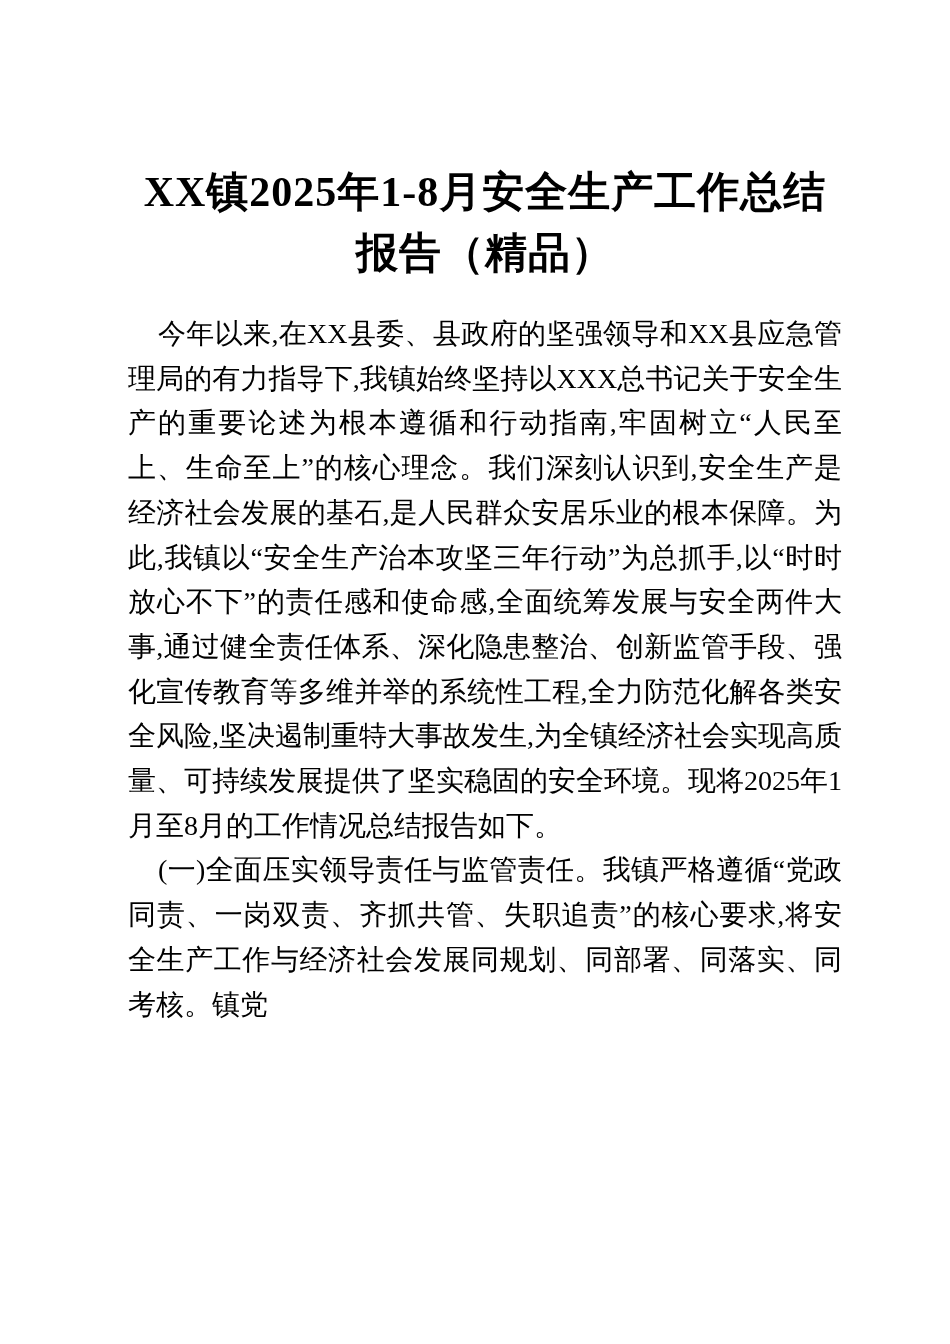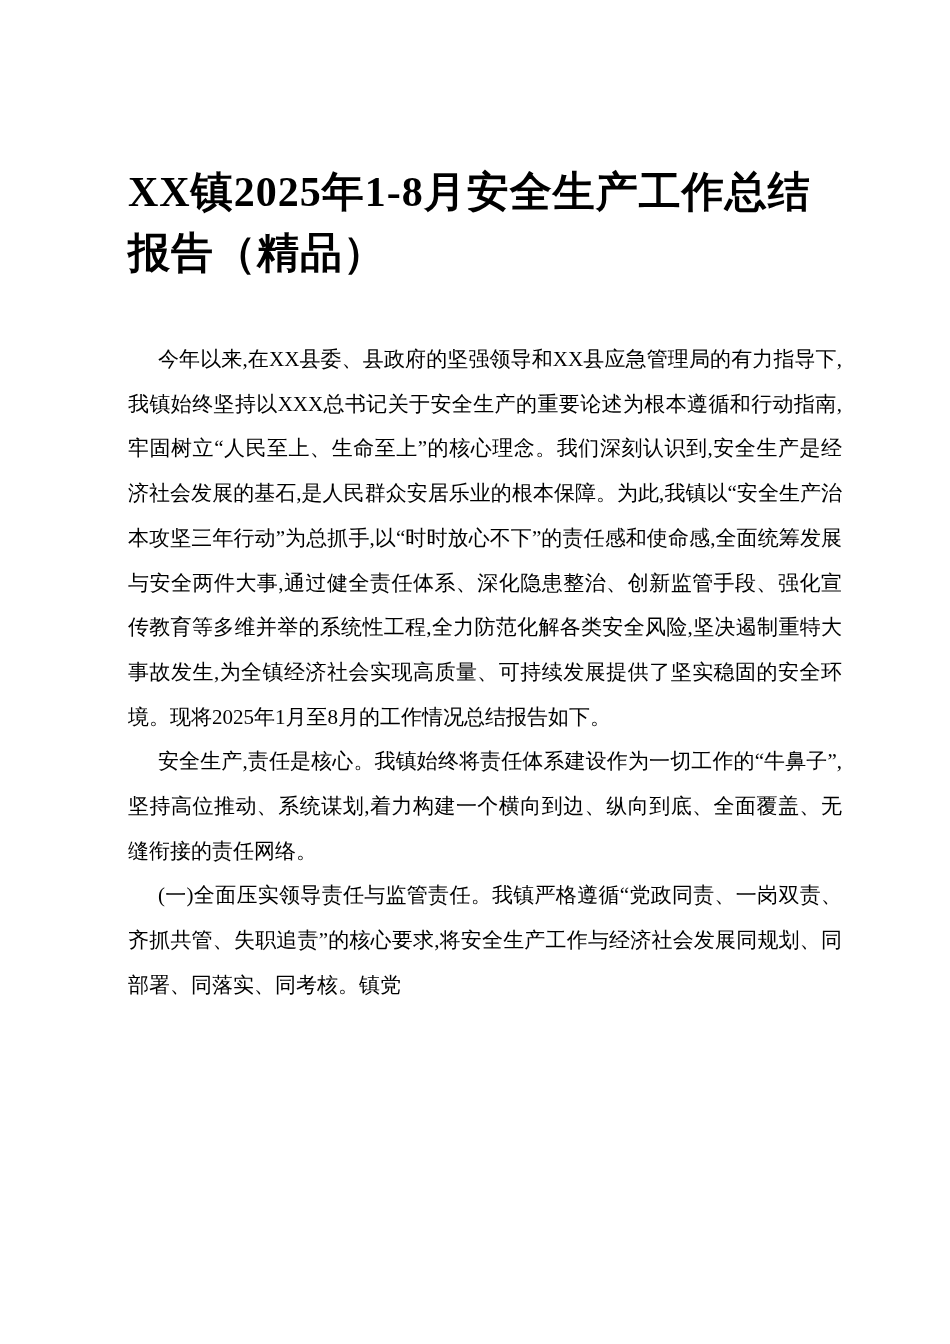--- a/index.html
+++ b/index.html
@@ -13,31 +13,31 @@
     height: 1344px;
     margin: 0 auto;
     background: #ffffff;
     color: #000000;
     box-sizing: border-box;
     padding: 162px 108px 0 128px;
     overflow: hidden;
     font-family: "Liberation Serif", "DejaVu Serif", serif;
   }
   .doc-title {
-    margin: 0 0 53px 0;
+    margin: 0 0 28px 0;
     font-family: "Liberation Serif", "DejaVu Serif", serif;
     font-weight: bold;
     font-size: 42px;
     line-height: 61px;
-    text-align: left;
+    text-align: center;
     letter-spacing: 1px;
   }
   .para {
     margin: 0;
-    font-size: 21px;
+    font-size: 28px;
     line-height: 44.7px;
     text-align: justify;
     text-indent: 30px;
     word-break: break-all;
   }
   .section-heading {
     margin: 0;
     font-family: "Liberation Sans", "DejaVu Sans", sans-serif;
     font-weight: bold;
     font-size: 28px;
@@ -52,19 +52,18 @@
 
 <div class="page">
 
   <h1 class="doc-title">XX镇2025年1-8月安全生产工作总结报告（精品）</h1>
 
   <div>
 
     <p class="para">今年以来,在XX县委、县政府的坚强领导和XX县应急管理局的有力指导下,我镇始终坚持以XXX总书记关于安全生产的重要论述为根本遵循和行动指南,牢固树立“人民至上、生命至上”的核心理念。我们深刻认识到,安全生产是经济社会发展的基石,是人民群众安居乐业的根本保障。为此,我镇以“安全生产治本攻坚三年行动”为总抓手,以“时时放心不下”的责任感和使命感,全面统筹发展与安全两件大事,通过健全责任体系、深化隐患整治、创新监管手段、强化宣传教育等多维并举的系统性工程,全力防范化解各类安全风险,坚决遏制重特大事故发生,为全镇经济社会实现高质量、可持续发展提供了坚实稳固的安全环境。现将2025年1月至8月的工作情况总结报告如下。</p>
 
 
-    <p class="para">安全生产,责任是核心。我镇始终将责任体系建设作为一切工作的“牛鼻子”,坚持高位推动、系统谋划,着力构建一个横向到边、纵向到底、全面覆盖、无缝衔接的责任网络。</p>
 
     <p class="para">(一)全面压实领导责任与监管责任。我镇严格遵循“党政同责、一岗双责、齐抓共管、失职追责”的核心要求,将安全生产工作与经济社会发展同规划、同部署、同落实、同考核。镇党</p>
 
   </div>
 
 </div>
 
 </body></html>

